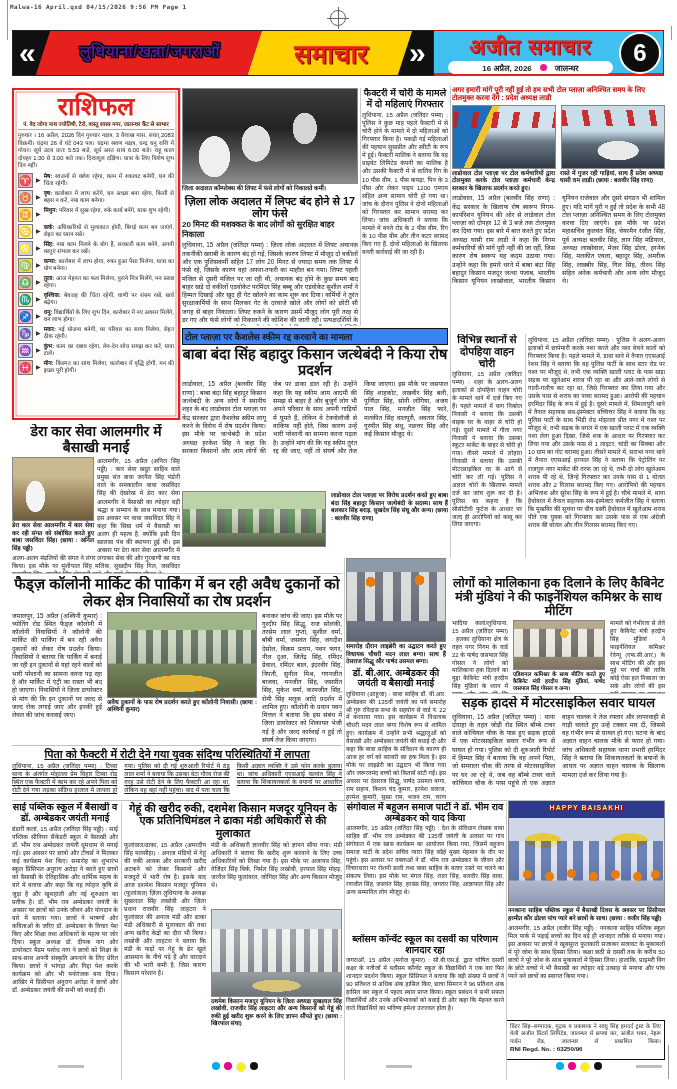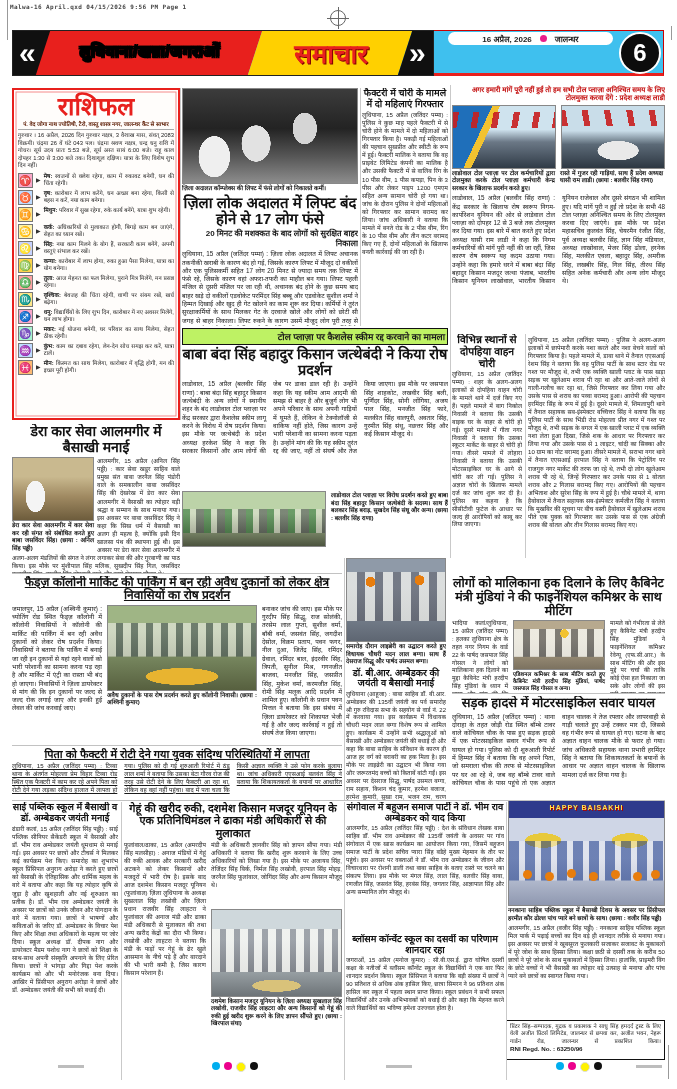--- a/index.html
+++ b/index.html
@@ -17,43 +17,43 @@
   .banner{position:absolute;left:12px;top:30px;width:652px;height:46px;display:flex;}
   .banner-left{position:relative;flex:0 0 420px;background:#3fc0ee;overflow:hidden;border:1px solid #222;}
   .bl-black-l{position:absolute;left:-14px;top:0;width:52px;height:100%;background:#101010;transform:skewX(-18deg);}
   .bl-red{position:absolute;left:30px;top:0;width:212px;height:100%;background:#e8201d;transform:skewX(-18deg);}
   .bl-yellow{position:absolute;left:242px;top:0;width:150px;height:100%;background:#ffd000;transform:skewX(-18deg);}
   .bl-black-r{position:absolute;left:392px;top:0;width:46px;height:100%;background:#101010;transform:skewX(-18deg);}
   .chev{position:absolute;top:1px;font-size:30px;font-weight:bold;color:#fff;z-index:3;line-height:42px;}
   .chev-l{left:6px;}
   .chev-r{left:396px;}
   .mast-left-text{position:absolute;z-index:2;left:34px;top:9px;width:206px;text-align:center;
-      color:#000000;font-size:16px;font-weight:bold;letter-spacing:.5px;
+      color:#4c1d95;font-size:16px;font-weight:bold;letter-spacing:.5px;
       text-shadow:1px 1px 0 #000,-1px -1px 0 #000,1px -1px 0 #000,-1px 1px 0 #000;}
   .mast-section-text{position:absolute;z-index:2;left:248px;top:4px;width:140px;text-align:center;
       color:#e8201d;font-size:26px;font-weight:bold;text-shadow:1px 1px 0 #7a0000;}
   .banner-right{position:relative;flex:1;background:#3fc0ee;border:1px solid #c00;border-left:none;border-bottom:3px solid #e8201d;}
   .paper-name{color:#e8201d;font-size:21px;font-weight:bold;text-align:center;margin-top:1px;
       text-shadow:1px 1px 0 #8a0f0f;letter-spacing:1px;padding-right:36px;}
   .date-pill{position:relative;margin:1px 0 0 14px;width:165px;height:13px;background:#fff;border-radius:7px;
       font-size:8px;font-weight:bold;color:#222;display:flex;align-items:center;justify-content:center;gap:8px;}
   .dot-pink{width:7px;height:7px;border-radius:50%;background:#e91e8c;}
   .page-circle{position:absolute;right:2px;top:1px;width:38px;height:38px;background:#0c0c0c;color:#fff;border-radius:50%;
       font-size:24px;font-weight:bold;display:flex;align-items:center;justify-content:center;border:2px solid #fff;}
 
   
   .story{position:absolute;overflow:hidden;}
   .hl{font-weight:bold;text-align:center;line-height:1.12;color:#111;}
-  .hl-xl{font-size:15px;}
+  .hl-xl{font-size:11px;}
   .hl-lg{font-size:13px;}
   .hl-md{font-size:11px;}
   .hl-sm{font-size:9.5px;}
-  .sub{font-weight:bold;text-align:right;font-size:8px;line-height:1.2;margin-top:1px;}
+  .sub{font-weight:bold;text-align:left;font-size:8px;line-height:1.2;margin-top:1px;}
   .sub-red{color:#c40f0f;}
-  .kicker{border:1px solid #111;font-size:9px;font-weight:bold;text-align:right;padding:1px 2px;margin-bottom:1px;background:#bef264;}
+  .kicker{border:1px solid #111;font-size:9px;font-weight:bold;text-align:left;padding:1px 2px;margin-bottom:1px;background:#3b82f6;}
   .body-txt{font-size:6.3px;line-height:1.32;text-align:justify;color:#222;margin-top:2px;}
   .cap{font-size:6px;font-weight:bold;line-height:1.25;margin-top:1px;color:#111;text-align:justify;}
   .cols2{column-count:2;column-gap:7px;}
   .cols3{column-count:3;column-gap:7px;}
   .photo{position:relative;border:1px solid #888;overflow:hidden;}
 
   
   .ph-lift{background:
      radial-gradient(ellipse 26px 34px at 18% 72%, #efefef 0 60%, transparent 61%),
      radial-gradient(ellipse 24px 30px at 42% 58%, #e2e2e2 0 60%, transparent 61%),
@@ -139,20 +139,21 @@
       <div class="bl-black-l"></div>
       <div class="bl-red"></div>
       <div class="bl-yellow"></div>
       <div class="bl-black-r"></div>
       <span class="chev chev-l">«</span>
       <span class="chev chev-r">»</span>
       <div class="mast-left-text">लुधियाना/खन्ना/जगराओं</div>
       <div class="mast-section-text">समाचार</div>
     </div>
     <div class="banner-right">
+      <div class="paper-name">अजीत समाचार</div>
       <div class="date-pill">
         <span>16 अप्रैल, 2026</span>
         <span class="dot-pink"></span>
         <span>जालन्धर</span>
       </div>
       <div class="page-circle">6</div>
     </div>
   </div>
 
   <div class="horoscope">
@@ -270,21 +271,21 @@
   <div class="story" style="left:12px;top:424px;width:168px;height:150px;">
     <div class="hl" style="font-size:14px;">डेरा कार सेवा आलमगीर में बैसाखी मनाई</div>
     <div style="float:left;width:82px;margin:2px 3px 0 0;">
       <div class="photo ph-dera" style="height:62px;"></div>
       <div class="cap">डेरा कार सेवा आलमगीर में कार सेवा कर रही संगत को संबोधित करते हुए बाबा जसविंदर सिंह। (छाया : अनिल सिंह पड्डी)</div>
     </div>
     <div class="body-txt" style="font-size:6.1px;">आलमगीर, 15 अप्रैल (अनिल सिंह पड्डी) : कार सेवा खडूर साहिब वाले प्रमुख संत बाबा जरनैल सिंह पंडोरी वाले के समकालीन बाबा जसविंदर सिंह की देखरेख में डेरा कार सेवा आलमगीर में बैसाखी का त्योहार बड़ी श्रद्धा व सम्मान के साथ मनाया गया। इस अवसर पर बाबा जसविंदर सिंह ने कहा कि सिख धर्म में बैसाखी का अलग ही महत्व है, क्योंकि इसी दिन खालसा पंथ की स्थापना हुई थी। इस अवसर पर डेरा कार सेवा आलमगीर में अलग-अलग मंडलियों की संगत ने लंगर लगाकर सेवा की और गुरबाणी का पाठ किया। इस मौके पर मुंशीपाल सिंह मलिक, सुखदीप सिंह गिल, जसविंदर कलसीया सिंह, हरजीत सिंह डोएसवी वाले और दूसरे सेवादार मौजूद थे।</div>
   </div>
 
   <div class="story" style="left:12px;top:576px;width:330px;height:172px;">
-    <div class="hl" style="font-size:12px;text-decoration:underline;">फैड्ज़ कॉलोनी मार्किट की पार्किंग में बन रही अवैध दुकानों को लेकर क्षेत्र निवासियों का रोष प्रदर्शन</div>
+    <div class="hl" style="font-size:15px;">फैड्ज़ कॉलोनी मार्किट की पार्किंग में बन रही अवैध दुकानों को लेकर क्षेत्र निवासियों का रोष प्रदर्शन</div>
     <div class="flexrow" style="margin-top:2px;">
       <div class="body-txt" style="width:90px;margin-top:0;">जमालपुर, 15 अप्रैल (अश्विनी कुमार) : च्योतिंग रोड स्थित फैड्ज़ कॉलोनी में कॉलोनी निवासियों ने कॉलोनी की मार्किट की पार्किंग में बन रही अवैध दुकानों को लेकर रोष प्रदर्शन किया। निवासियों ने बताया कि पार्किंग में बनाई जा रही इन दुकानों से यहां रहने वालों को भारी परेशानी का सामना करना पड़ रहा है और मार्किट में एंट्री का रास्ता भी बंद हो जाएगा। निवासियों ने ज़िला डायरेक्टर से मांग की कि इन दुकानों पर जल्द से जल्द रोक लगाई जाए और इनकी हुई लेवल की जांच करवाई जाए।</div>
       <div style="width:150px;">
         <div class="photo ph-feds" style="height:84px;"></div>
         <div class="cap">अवैध दुकानों के पास रोष प्रदर्शन करते हुए कॉलोनी निवासी। (छाया : अश्विनी कुमार)</div>
       </div>
       <div class="body-txt" style="flex:1;margin-top:0;">बनाकर जांच की जाए। इस मौके पर गुरदीप सिंह सिद्धू, राज सोलंकी, तरसेम लाल गुप्ता, सुशील वर्मा, बॉबी वर्मा, जसवंत सिंह, जगदीश देसोल, विक्रम प्रताप, पवन फगर, नील दुआ, जितेंद्र सिंह, रमिंदर ग्रेवाल, रमिंदर बाल, इंदरवीर सिंह, त्रिपती, सुनील मिश्र, गगनजीत बाजवा, मनजीत सिंह, जसप्रीत सिंह, मुकेश वर्मा, करमजीत सिंह, रोमी सिंह मलूक आदि प्रदर्शन में शामिल हुए। कॉलोनी के प्रधान पवन मित्तल ने बताया कि इस संबंध में ज़िला डायरेक्टर को शिकायत भेजी गई है और जल्द कार्रवाई न हुई तो संघर्ष तेज किया जाएगा।</div>
     </div>
   </div>
 

